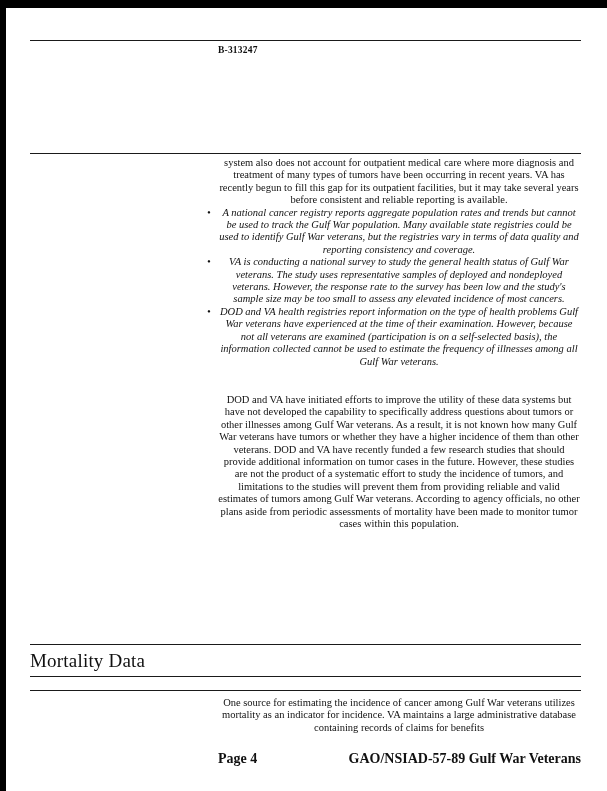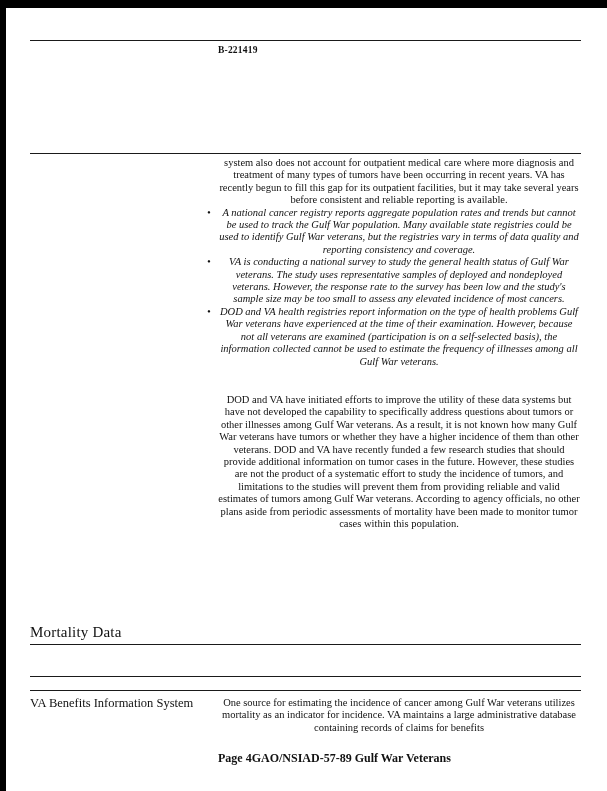--- a/index.html
+++ b/index.html
@@ -63,22 +63,22 @@
     content: "\2022";
     position: absolute;
     left: -11px;
     top: 0;
     font-size: 10.5px;
   }
   .para-gap { margin-top: 26px; }
 
   .section-heading {
     position: absolute;
-    left: 30px; top: 624px;
-    font-size: 15px;
+    left: 30px; top: 650px;
+    font-size: 19px;
     font-weight: 500;
     letter-spacing: 0.2px;
     font-family: Liberation Serif, serif;
   }
 
   .subsec-heading {
     position: absolute;
     left: 30px; top: 696px;
     width: 175px;
     font-size: 12.5px;
@@ -92,56 +92,56 @@
     font-size: 10.5px;
     line-height: 12.4px;
     text-align: center;
   }
 
   .footer {
     position: absolute;
     left: 218px; top: 751px;
     width: 363px;
     display: flex;
-    font-size: 12px;
+    justify-content: space-between;
+    font-size: 14px;
     font-weight: bold;
   }
 </style>
 </head>
 <body>
 
 <div class="page">
 
   <div class="edge-top"></div>
   <div class="edge-left"></div>
 
   <div class="rule rule-header"></div>
 
-  <div class="header-ref">B-221419</div>
+  <div class="header-ref">B-313247</div>
 
   <div class="rule rule-content"></div>
 
   <div class="body-col">
     <p class="para">system also does not account for outpatient medical care where more diagnosis and treatment of many types of tumors have been occurring in recent years. VA has recently begun to fill this gap for its outpatient facilities, but it may take several years before consistent and reliable reporting is available.</p>
     <ul class="bullets">
       <li>A national cancer registry reports aggregate population rates and trends but cannot be used to track the Gulf War population. Many available state registries could be used to identify Gulf War veterans, but the registries vary in terms of data quality and reporting consistency and coverage.</li>
       <li>VA is conducting a national survey to study the general health status of Gulf War veterans. The study uses representative samples of deployed and nondeployed veterans. However, the response rate to the survey has been low and the study's sample size may be too small to assess any elevated incidence of most cancers.</li>
       <li>DOD and VA health registries report information on the type of health problems Gulf War veterans have experienced at the time of their examination. However, because not all veterans are examined (participation is on a self-selected basis), the information collected cannot be used to estimate the frequency of illnesses among all Gulf War veterans.</li>
     </ul>
     <p class="para para-gap">DOD and VA have initiated efforts to improve the utility of these data systems but have not developed the capability to specifically address questions about tumors or other illnesses among Gulf War veterans. As a result, it is not known how many Gulf War veterans have tumors or whether they have a higher incidence of them than other veterans. DOD and VA have recently funded a few research studies that should provide additional information on tumor cases in the future. However, these studies are not the product of a systematic effort to study the incidence of tumors, and limitations to the studies will prevent them from providing reliable and valid estimates of tumors among Gulf War veterans. According to agency officials, no other plans aside from periodic assessments of mortality have been made to monitor tumor cases within this population.</p>
   </div>
 
   <div class="rule rule-sec-top"></div>
 
   <h1 class="section-heading">Mortality Data</h1>
 
   <div class="rule rule-sec-bot"></div>
   <div class="rule rule-subsec"></div>
 
-  <h2 class="subsec-heading">VA Benefits Information System</h2>
 
   <p class="subsec-text">One source for estimating the incidence of cancer among Gulf War veterans utilizes mortality as an indicator for incidence. VA maintains a large administrative database containing records of claims for benefits</p>
 
   <div class="footer">
     <span class="footer-left">Page 4</span>
     <span class="footer-right">GAO/NSIAD-57-89 Gulf War Veterans</span>
   </div>
 
 </div>
 

